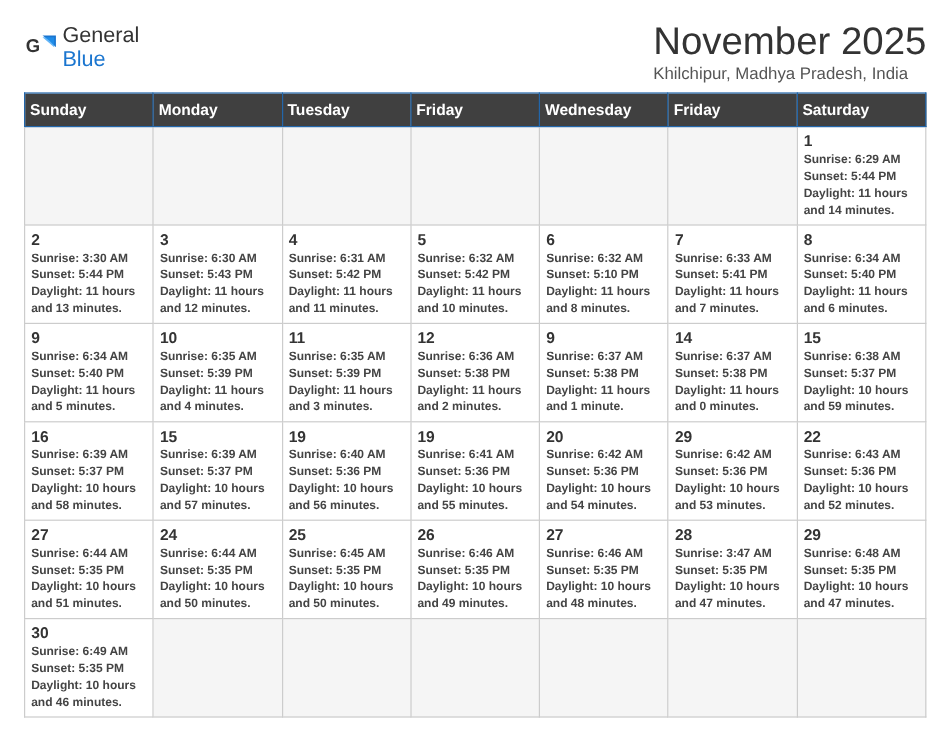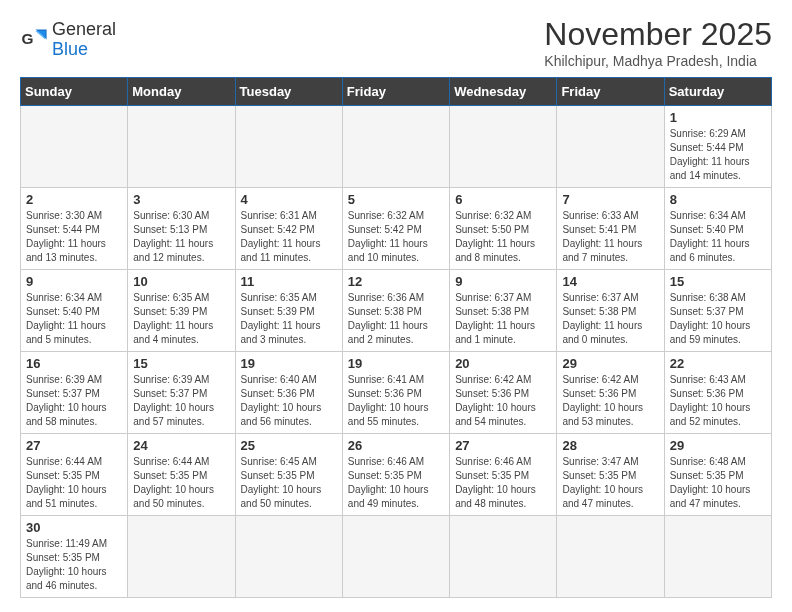--- a/index.html
+++ b/index.html
@@ -80,20 +80,21 @@
       font-size: 13px;
       font-weight: bold;
       color: #333;
       display: block;
       margin-bottom: 2px;
     }
     .day-info {
       font-size: 10px;
       color: #444;
       line-height: 1.4;
+      font-weight: bold;
     }
   </style>
 </head>
 <body>
 
 <div class="header-section">
   <div class="logo">
     <svg class="logo-icon" viewBox="0 0 40 40">
       <text x="2" y="28" font-size="22" font-family="Arial" font-weight="bold" fill="#333">G</text>
       <polygon points="22,8 38,8 38,22 30,14" fill="#1a75cf"></polygon>
@@ -140,39 +141,39 @@
       <tr>
         <td>
           <span class="day-number">2</span>
           <div class="day-info">Sunrise: 3:30 AM
 Sunset: 5:44 PM
 Daylight: 11 hours and 13 minutes.</div>
         </td>
         <td>
           <span class="day-number">3</span>
           <div class="day-info">Sunrise: 6:30 AM
-Sunset: 5:13 PM
+Sunset: 5:43 PM
 Daylight: 11 hours and 12 minutes.</div>
         </td>
         <td>
           <span class="day-number">4</span>
           <div class="day-info">Sunrise: 6:31 AM
 Sunset: 5:42 PM
 Daylight: 11 hours and 11 minutes.</div>
         </td>
         <td>
           <span class="day-number">5</span>
           <div class="day-info">Sunrise: 6:32 AM
 Sunset: 5:42 PM
 Daylight: 11 hours and 10 minutes.</div>
         </td>
         <td>
           <span class="day-number">6</span>
           <div class="day-info">Sunrise: 6:32 AM
-Sunset: 5:50 PM
+Sunset: 5:10 PM
 Daylight: 11 hours and 8 minutes.</div>
         </td>
         <td>
           <span class="day-number">7</span>
           <div class="day-info">Sunrise: 6:33 AM
 Sunset: 5:41 PM
 Daylight: 11 hours and 7 minutes.</div>
         </td>
         <td>
           <span class="day-number">8</span>
@@ -309,21 +310,21 @@
         <td>
           <span class="day-number">29</span>
           <div class="day-info">Sunrise: 6:48 AM
 Sunset: 5:35 PM
 Daylight: 10 hours and 47 minutes.</div>
         </td>
       </tr>
       <tr>
         <td>
           <span class="day-number">30</span>
-          <div class="day-info">Sunrise: 11:49 AM
+          <div class="day-info">Sunrise: 6:49 AM
 Sunset: 5:35 PM
 Daylight: 10 hours and 46 minutes.</div>
         </td>
         <td class="empty"></td>
         <td class="empty"></td>
         <td class="empty"></td>
         <td class="empty"></td>
         <td class="empty"></td>
         <td class="empty"></td>
       </tr>

